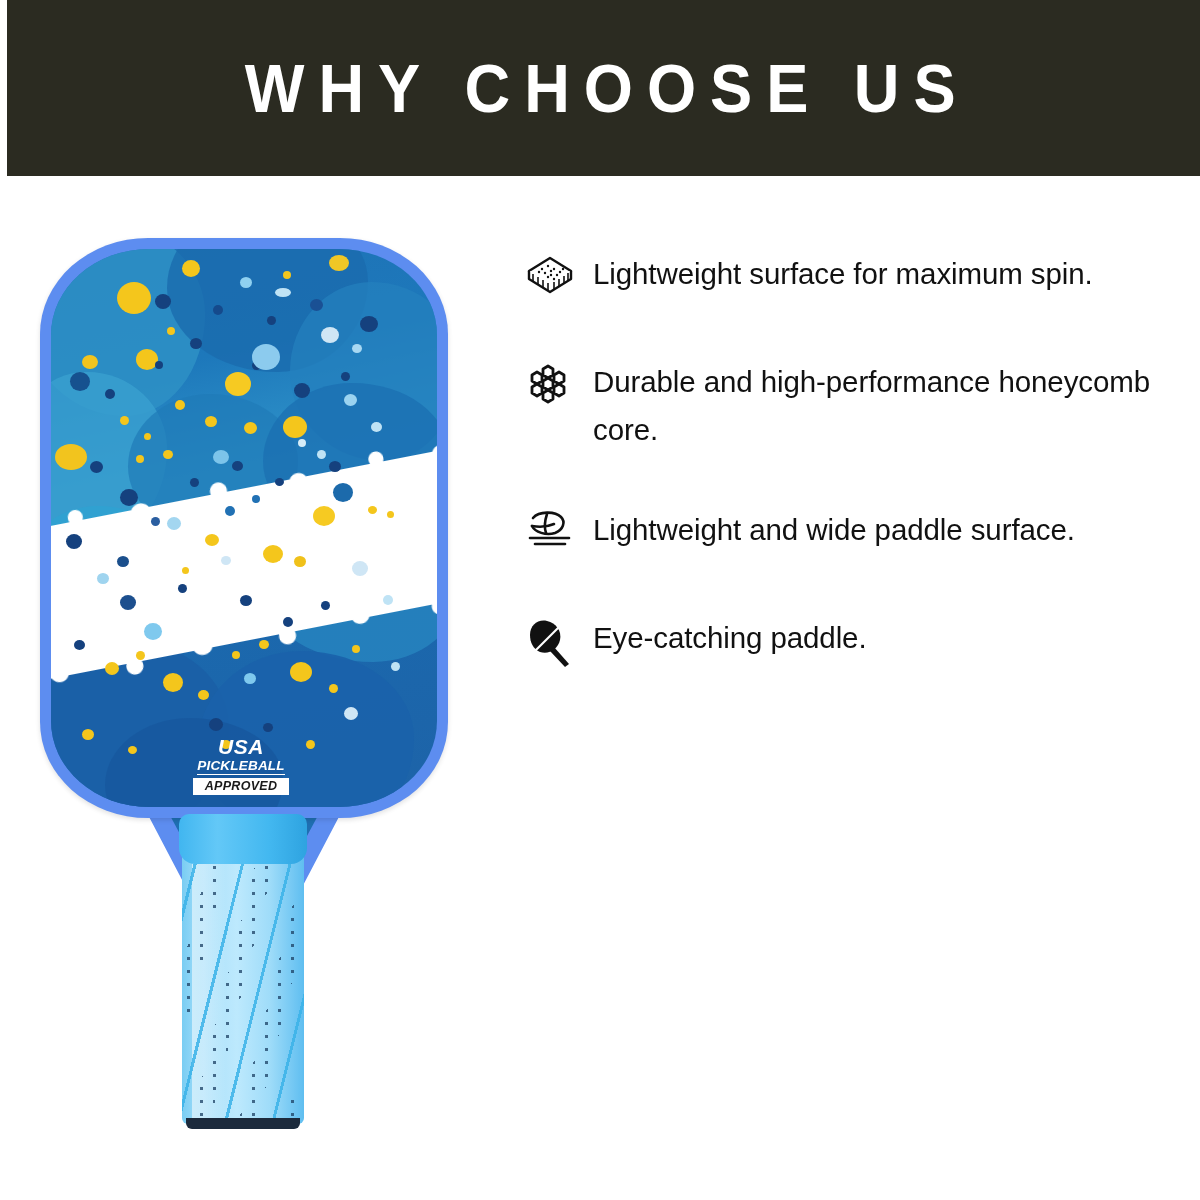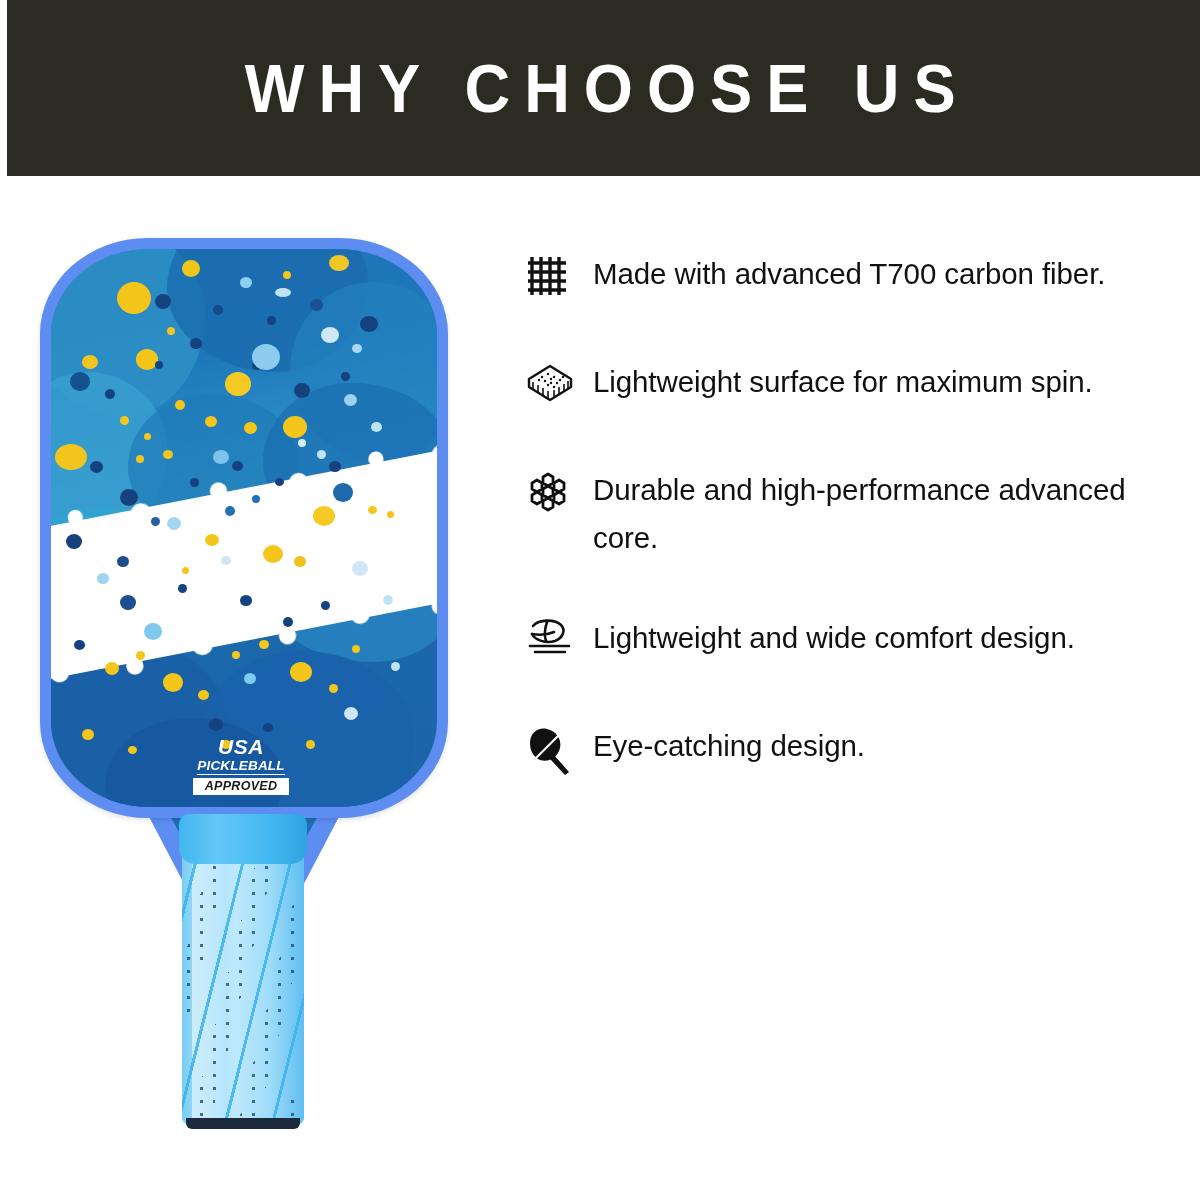--- a/index.html
+++ b/index.html
@@ -352,37 +352,20 @@
   <div class="grip">
     <div class="grip-shine"></div>
     <div class="spiral"></div>
     <div class="perf"></div>
   </div>
   <div class="endcap"></div>
 </div>
 
 <div class="features">
 
-  <div class="feature-row">
-    <div class="feature-icon">
-      <svg width="44" height="44" viewBox="0 0 44 44">
-        <g stroke="#111" stroke-width="3.4" fill="none">
-          <line x1="7" y1="3" x2="7" y2="41"></line>
-          <line x1="16" y1="3" x2="16" y2="41"></line>
-          <line x1="25" y1="3" x2="25" y2="41"></line>
-          <line x1="34" y1="3" x2="34" y2="41"></line>
-          <line x1="3" y1="9" x2="41" y2="9"></line>
-          <line x1="3" y1="18" x2="41" y2="18"></line>
-          <line x1="3" y1="27" x2="41" y2="27"></line>
-          <line x1="3" y1="36" x2="41" y2="36"></line>
-        </g>
-      </svg>
-    </div>
-    <div class="feature-text">Made with advanced T700 carbon fiber.</div>
-  </div>
 
   <div class="feature-row">
     <div class="feature-icon">
       <svg width="50" height="42" viewBox="0 0 50 42">
         <g stroke="#111" stroke-width="2.4" fill="#fff" stroke-linejoin="round">
           <path d="M25 4 L46 17 L25 30 L4 17 Z"></path>
           <path d="M4 17 L4 25 L25 38 L46 25 L46 17"></path>
         </g>
         <g fill="#111">
           <circle cx="17" cy="15" r="1.2"></circle>
@@ -420,47 +403,47 @@
           <polygon points="23,16 28,19 28,25 23,28 18,25 18,19"></polygon>
           <polygon points="23,4  28,7  28,13 23,16 18,13 18,7"></polygon>
           <polygon points="23,28 28,31 28,37 23,40 18,37 18,31"></polygon>
           <polygon points="12,10 17,13 17,19 12,22 7,19 7,13"></polygon>
           <polygon points="34,10 39,13 39,19 34,22 29,19 29,13"></polygon>
           <polygon points="12,22 17,25 17,31 12,34 7,31 7,25"></polygon>
           <polygon points="34,22 39,25 39,31 34,34 29,31 29,25"></polygon>
         </g>
       </svg>
     </div>
-    <div class="feature-text">Durable and high-performance advanced core.</div>
+    <div class="feature-text">Durable and high-performance honeycomb core.</div>
   </div>
 
   <div class="feature-row">
     <div class="feature-icon">
       <svg width="50" height="40" viewBox="0 0 50 40">
         <g fill="none" stroke="#111" stroke-width="2.6" stroke-linecap="round" stroke-linejoin="round">
           <path d="M8 8 C14 1, 30 1, 36 7 C41 12, 38 20, 30 23 C21 26, 10 22, 7 16"></path>
           <path d="M22 4 C20 10, 19 17, 21 23"></path>
           <path d="M7 16 C13 17, 22 17, 29 14"></path>
           <line x1="5" y1="28" x2="44" y2="28"></line>
           <line x1="10" y1="34" x2="40" y2="34"></line>
         </g>
       </svg>
     </div>
-    <div class="feature-text">Lightweight and wide comfort design.</div>
+    <div class="feature-text">Lightweight and wide paddle surface.</div>
   </div>
 
 
   <div class="feature-row">
     <div class="feature-icon">
       <svg width="50" height="50" viewBox="0 0 50 50">
         <g fill="#111">
           <path d="M5 17 C5 7, 13 1, 22 3 C31 5, 37 13, 35 22 C33 31, 24 37, 15 34 C8 31, 5 24, 5 17 Z"></path>
           <path d="M29 29 L44 46 L40 49 L25 33 Z"></path>
         </g>
         <g stroke="#fff" stroke-width="2.2">
           <line x1="10" y1="33" x2="34" y2="9"></line>
         </g>
       </svg>
     </div>
-    <div class="feature-text">Eye-catching design.</div>
+    <div class="feature-text">Eye-catching paddle.</div>
   </div>
 
 </div>
 
 </body></html>

